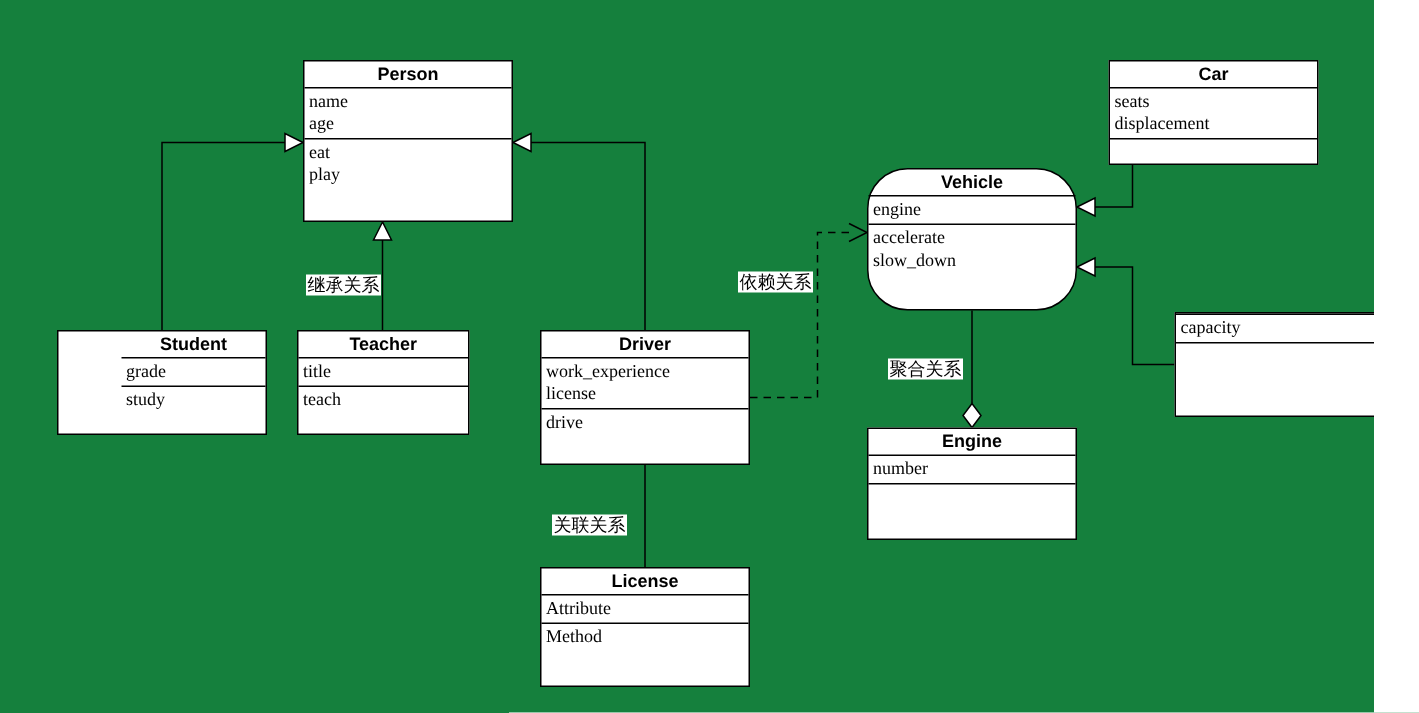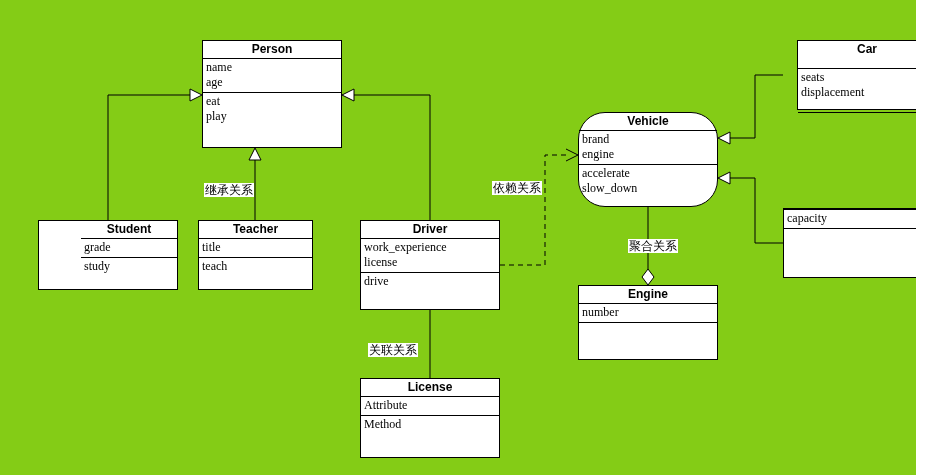--- a/index.html
+++ b/index.html
@@ -1,21 +1,21 @@
 <!DOCTYPE html>
 <html><head>
 <meta charset="utf-8">
 <style>
   * { box-sizing: border-box; margin: 0; padding: 0; }
   html, body { background: #ffffff; }
   .canvas {
     position: relative;
     width: 916px;
     height: 475px;
-    background: #84cc16;
+    background: #15803d;
     font-family: "Liberation Sans", sans-serif;
     overflow: hidden;
   }
   .edges {
     position: absolute;
     left: 0; top: 0;
     width: 946px; height: 475px;
   }
   .uml-class {
     position: absolute;
@@ -154,51 +154,50 @@
       <div class="uml-row">Attribute</div>
     </div>
     <div class="uml-section uml-methods">
       <div class="uml-row">Method</div>
     </div>
   </div>
 
   <div class="uml-class" style="left:578px; top:112px; width:140px; height:95px;border-radius:27px;">
     <div class="uml-title">Vehicle</div>
     <div class="uml-section uml-attrs">
-      <div class="uml-row">brand</div>
       <div class="uml-row">engine</div>
     </div>
     <div class="uml-section uml-methods">
       <div class="uml-row">accelerate</div>
       <div class="uml-row">slow_down</div>
     </div>
   </div>
 
   <div class="uml-class" style="left:578px; top:285px; width:140px; height:75px;">
     <div class="uml-title">Engine</div>
     <div class="uml-section uml-attrs">
       <div class="uml-row">number</div>
     </div>
     <div class="uml-section uml-methods"></div>
   </div>
 
-  <div class="uml-class" style="left:797px; top:40px; width:140px; height:70px;gap:10px;">
+  <div class="uml-class" style="left:739px; top:40px; width:140px; height:70px;">
     <div class="uml-title">Car</div>
     <div class="uml-section uml-attrs">
       <div class="uml-row">seats</div>
       <div class="uml-row">displacement</div>
     </div>
     <div class="uml-section uml-methods"></div>
   </div>
 
   <div class="uml-class" style="left:783px; top:208px; width:140px; height:70px;">
     <div class="uml-section uml-attrs">
       <div class="uml-row">capacity</div>
     </div>
     <div class="uml-section uml-methods"></div>
   </div>
 
   <div class="edge-label" style="left:204px; top:183px;">继承关系</div>
   <div class="edge-label" style="left:492px; top:181px;">依赖关系</div>
-  <div class="edge-label" style="left:628px; top:239px;">聚合关系</div>
+  <div class="edge-label" style="left:592px; top:239px;">聚合关系</div>
   <div class="edge-label" style="left:368px; top:343px;">关联关系</div>
 
 </div>
 
 </body></html>

